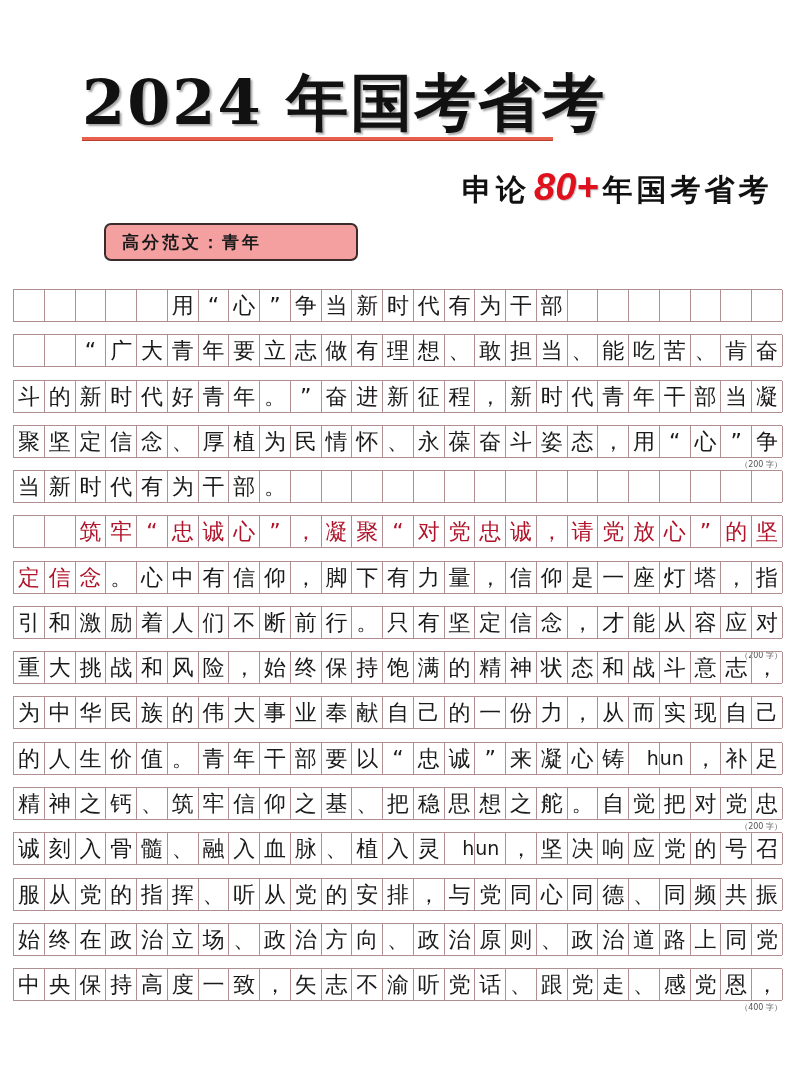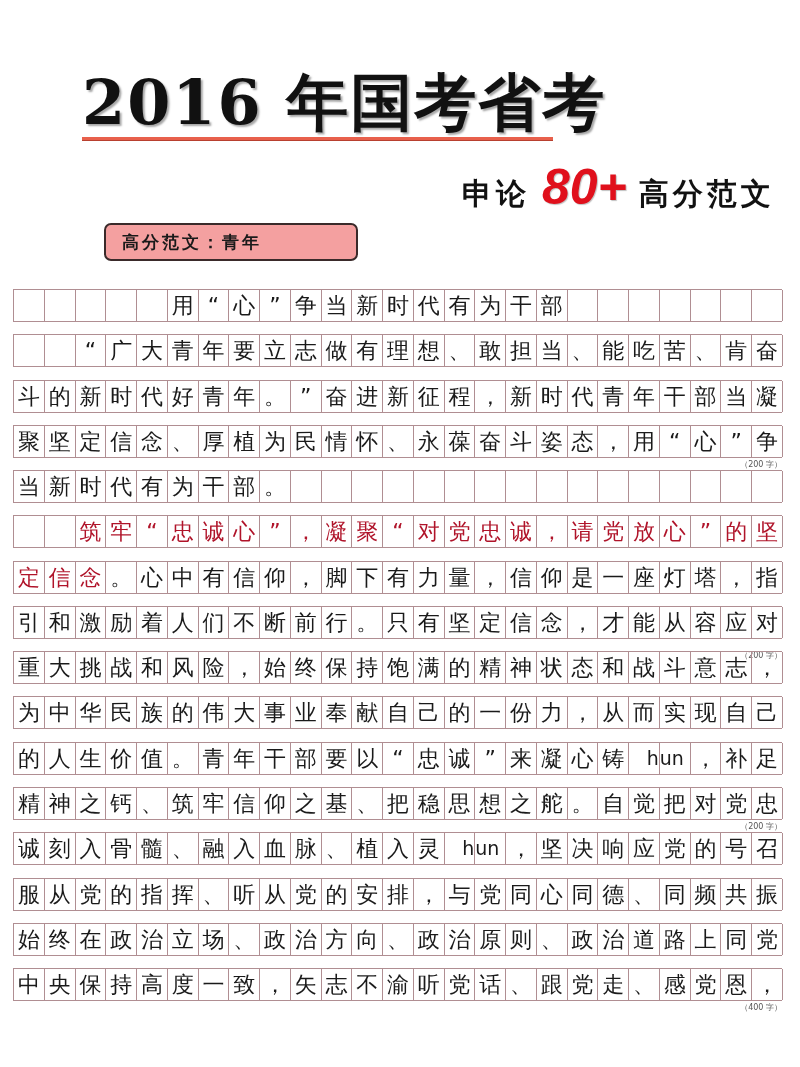--- a/index.html
+++ b/index.html
@@ -21,21 +21,21 @@
     background: #e8604c; border-bottom: 1px solid #b8402f;
   }
   .subtitle {
     position: absolute; left: 462px; top: 165px;
     font-family: "DejaVu Sans", sans-serif;
     font-weight: bold; font-size: 30px; line-height: 44px;
     color: #111; white-space: nowrap; letter-spacing: 4px;
   }
   .subtitle .accent {
     font-family: "Liberation Sans", sans-serif; font-style: italic;
-    font-size: 50px; letter-spacing: 0; margin: 0 12px;
+    font-size: 38px; letter-spacing: 0; margin: 0 4px;
     text-shadow: 1px 1px 1px rgba(0,0,0,0.25);
   }
   .topic-box {
     position: absolute; left: 104px; top: 223px; width: 254px; height: 38px;
     border: 2px solid #3a2a2a; border-radius: 7px;
     box-sizing: border-box; display: flex; align-items: center;
     padding-left: 16px;
     font-family: "DejaVu Sans", sans-serif; font-weight: bold;
     font-size: 17px; color: #1a1a1a; letter-spacing: 3px;
   }
@@ -58,25 +58,25 @@
   .cell.latin.left { justify-content: flex-end; }
   .cell.latin.right { justify-content: flex-start; }
   .count-mark {
     position: absolute; right: 0; font-size: 8px; color: #555;
     font-family: "DejaVu Sans", sans-serif; white-space: nowrap;
   }
 </style>
 </head>
 <body>
 
-<div class="title">2016 年国考省考</div>
+<div class="title">2024 年国考省考</div>
 <div class="title-underline"></div>
 
 <div class="subtitle">
-  <span>申论</span><span class="accent" id="subtitle-accent" style="color: rgb(224, 16, 28);">80+</span><span>高分范文</span>
+  <span>申论</span><span class="accent" id="subtitle-accent" style="color: rgb(224, 16, 28);">80+</span><span>年国考省考</span>
 </div>
 
 <div class="topic-box" id="topic-box" style="background: rgb(244, 160, 160);">
   <span>高分范文：青年</span>
 </div>
 
 <div class="grid" id="essay-grid">
     <div class="grid-row" style="top: 0px; border-color: rgb(176, 142, 146);">
       <div class="cell" style="border-right-color: rgb(176, 142, 146);"></div>
       <div class="cell" style="border-right-color: rgb(176, 142, 146);"></div>

